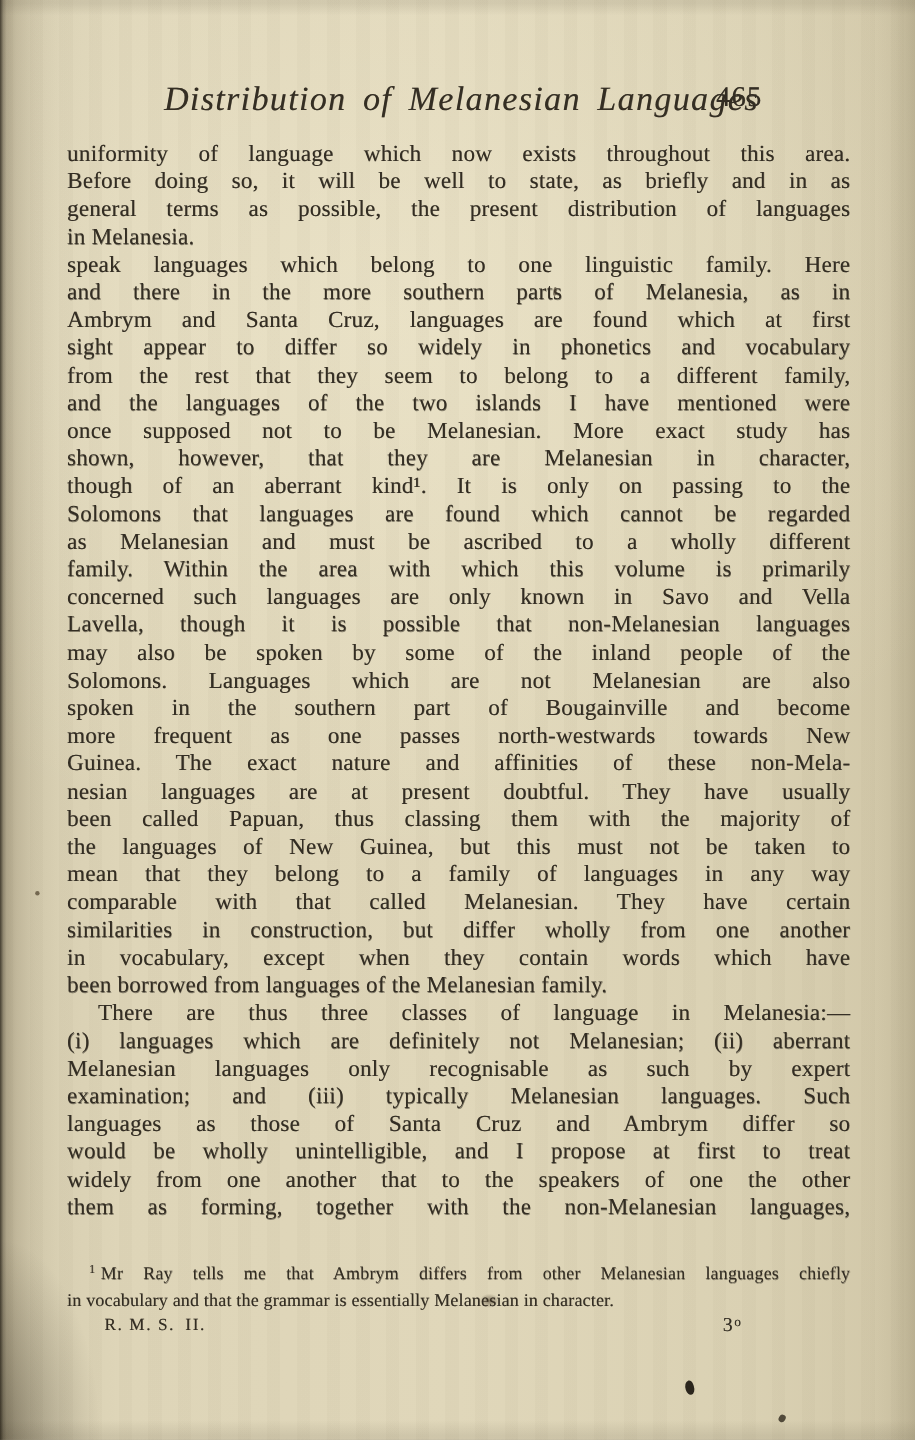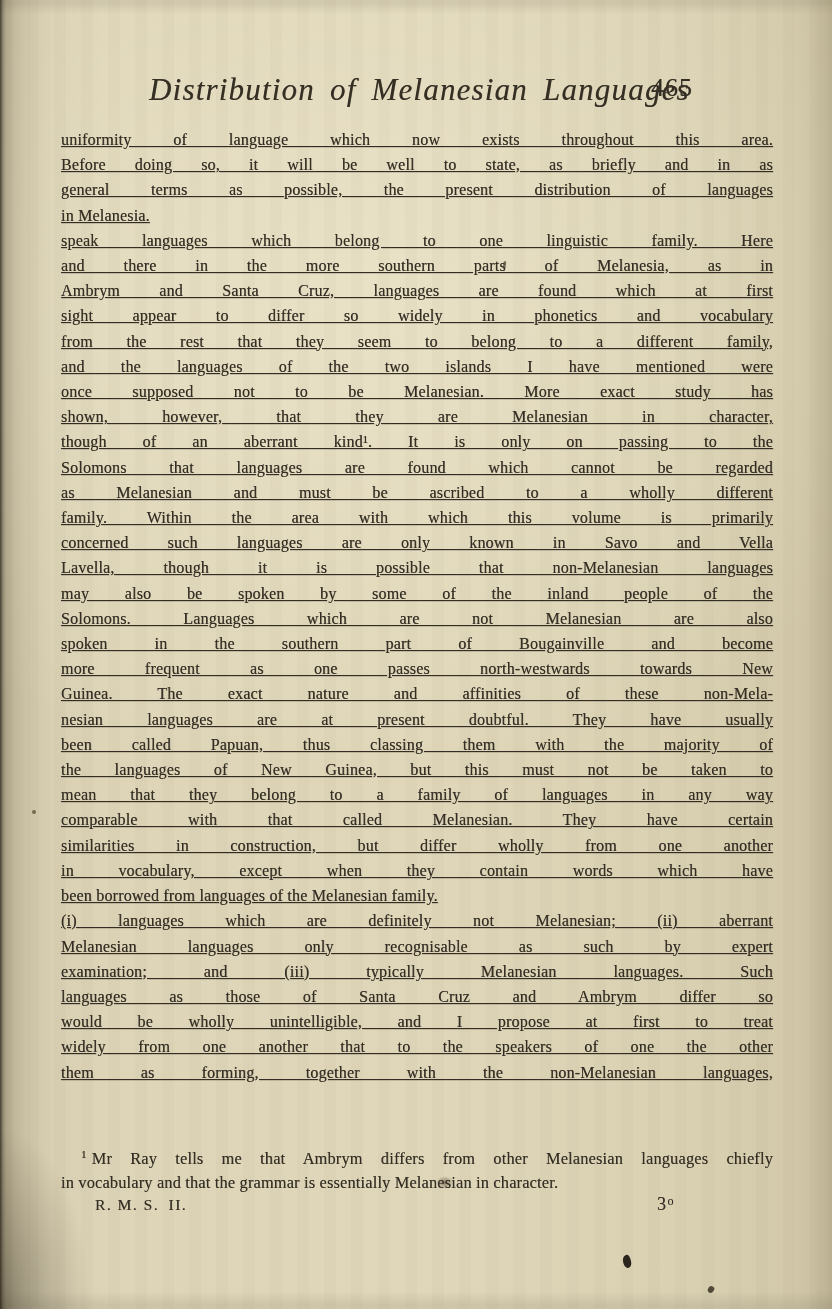--- a/index.html
+++ b/index.html
@@ -45,23 +45,22 @@
     color: #342e23; text-shadow: 0.3px 0.3px 0.6px rgba(52,46,35,0.5);
     white-space: nowrap;
   }
   .header-page-number {
     position: absolute; left: 590px; top: 1px;
     font-size: 26px; letter-spacing: 1px;
     text-shadow: 0.3px 0.3px 0.6px rgba(52,46,35,0.5);
   }
   .body-text {
     position: absolute; left: 61px; top: 127px; width: 712px;
-    font-size: 16px; line-height: 25.2px; letter-spacing: 0.2px;
+    font-size: 21px; line-height: 25.2px; letter-spacing: 0.2px;
     text-shadow: 0.35px 0.35px 0.55px rgba(51,45,35,0.55);
-    text-decoration: underline;
   }
   .text-line { text-align: justify; text-align-last: justify; white-space: normal; }
   .text-line.no-justify { text-align-last: left; }
   .text-line.indent { text-indent: 28px; }
   .footnote {
     position: absolute; left: 61px; top: 1143px; width: 712px;
     font-size: 16.3px; line-height: 23.5px; letter-spacing: 0.2px;
     text-shadow: 0.3px 0.3px 0.5px rgba(51,45,35,0.5);
   }
   .fn-line { text-align: justify; }
@@ -134,20 +133,21 @@
         <div class="text-line">nesian languages are at present doubtful.  They have usually</div>
         <div class="text-line">been called Papuan, thus classing them with the majority of</div>
         <div class="text-line">the languages of New Guinea, but this must not be taken to</div>
         <div class="text-line">mean that they belong to a family of languages in any way</div>
         <div class="text-line">comparable with that called Melanesian.  They have certain</div>
         <div class="text-line">similarities in construction, but differ wholly from one another</div>
         <div class="text-line">in vocabulary, except when they contain words which have</div>
         <div class="text-line no-justify">been borrowed from languages of the Melanesian family.</div>
       </div>
       <div class="paragraph">
+        <div class="text-line indent">There are thus three classes of language in Melanesia:—</div>
         <div class="text-line">(i) languages which are definitely not Melanesian; (ii) aberrant</div>
         <div class="text-line">Melanesian languages only recognisable as such by expert</div>
         <div class="text-line">examination; and (iii) typically Melanesian languages.  Such</div>
         <div class="text-line">languages as those of Santa Cruz and Ambrym differ so</div>
         <div class="text-line">would be wholly unintelligible, and I propose at first to treat</div>
         <div class="text-line">widely from one another that to the speakers of one the other</div>
         <div class="text-line">them as forming, together with the non-Melanesian languages,</div>
       </div>
     </div>
 

